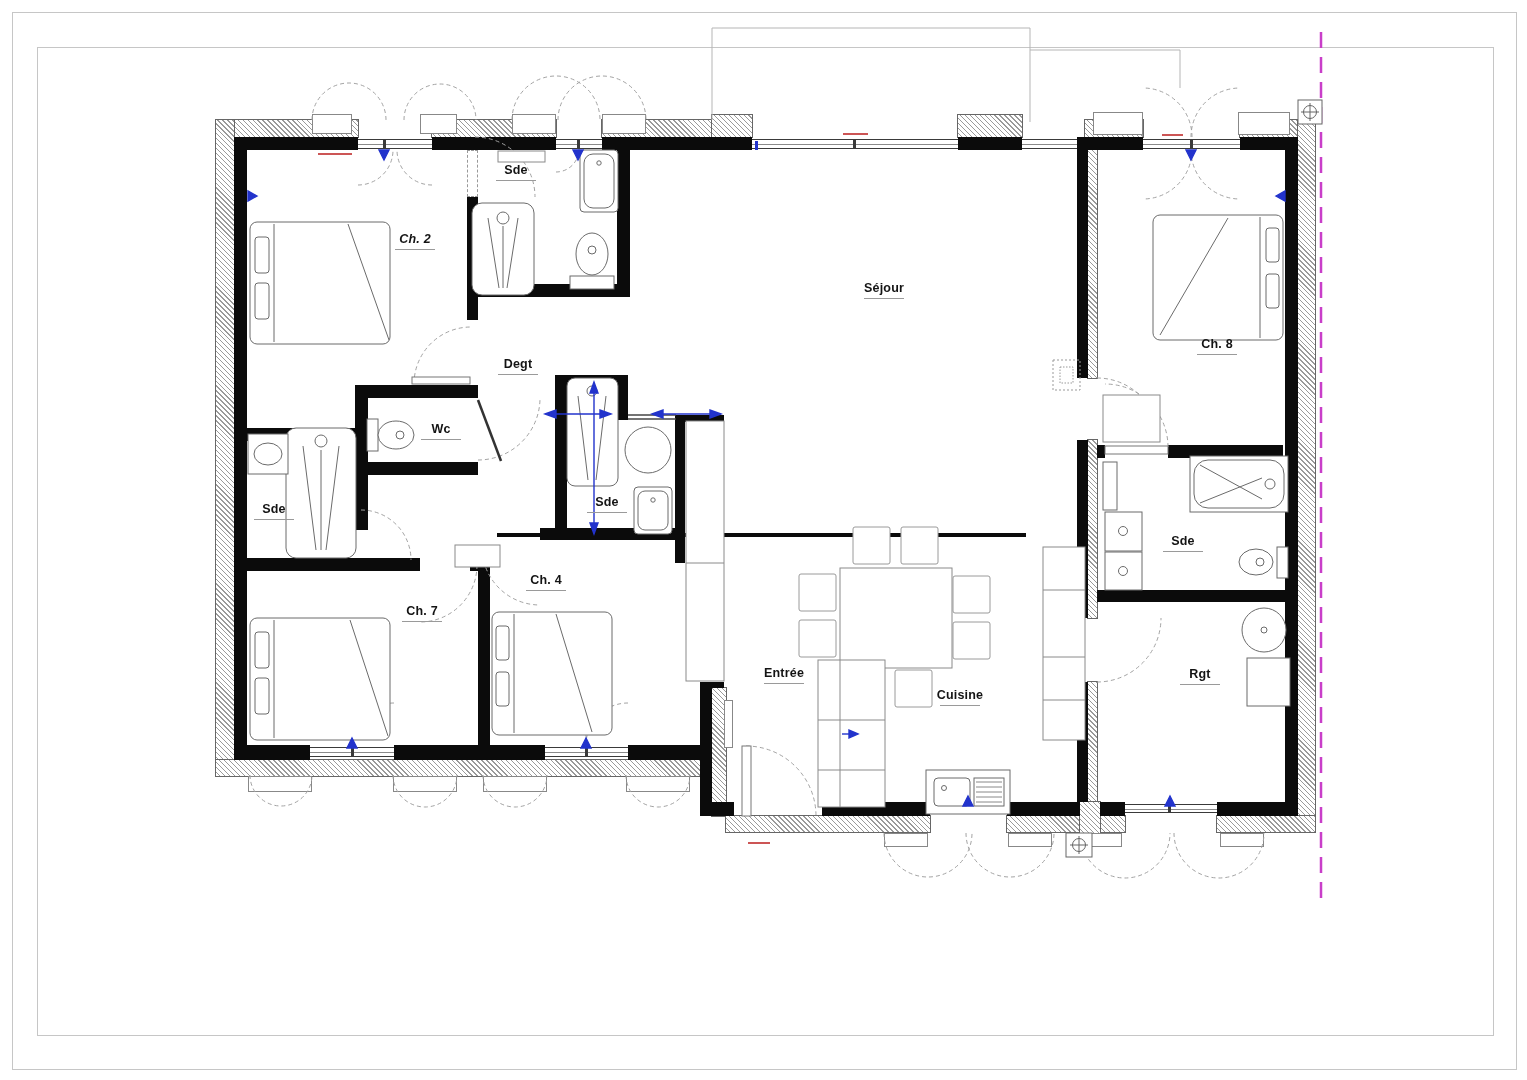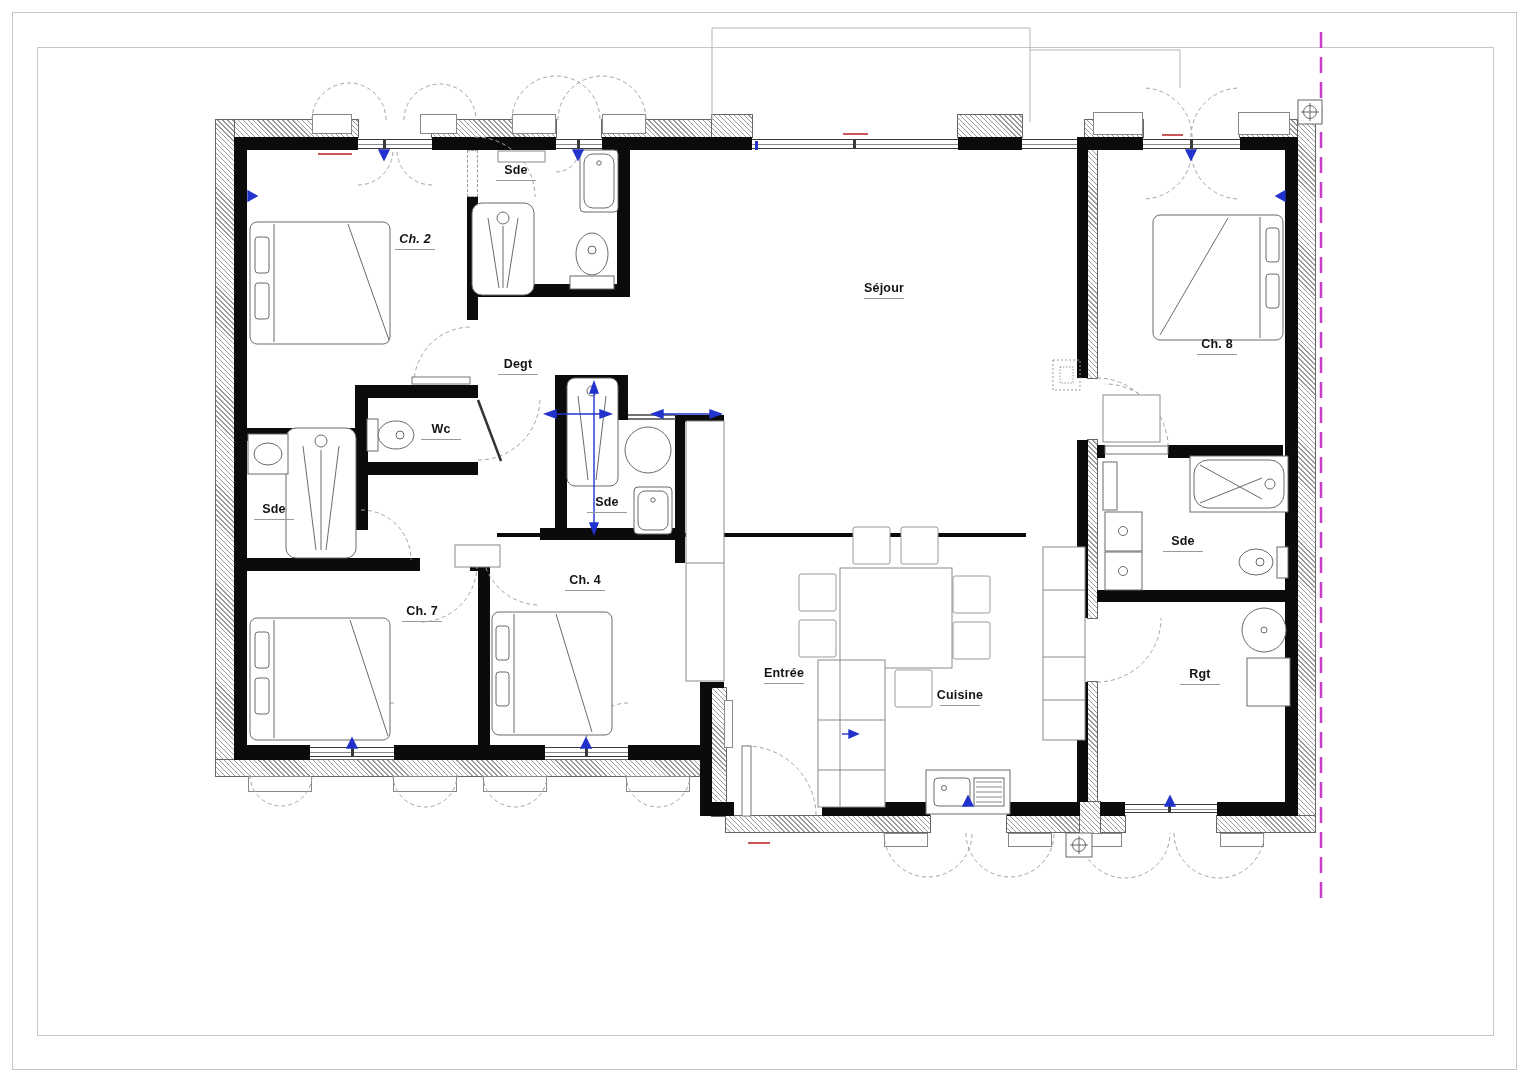--- a/index.html
+++ b/index.html
@@ -370,18 +370,18 @@
 
   <div class="room-label" style="left:481px;top:163px;">Sde</div>
   <div class="room-label" style="left:380px;top:232px;font-style:italic;">Ch. 2</div>
   <div class="room-label" style="left:849px;top:281px;">Séjour</div>
   <div class="room-label" style="left:1182px;top:337px;">Ch. 8</div>
   <div class="room-label" style="left:483px;top:357px;">Degt</div>
   <div class="room-label" style="left:406px;top:422px;">Wc</div>
   <div class="room-label" style="left:239px;top:502px;">Sde</div>
   <div class="room-label" style="left:572px;top:495px;">Sde</div>
   <div class="room-label" style="left:1148px;top:534px;">Sde</div>
-  <div class="room-label" style="left:550px;top:573px;">Ch. 4</div>
+  <div class="room-label" style="left:511px;top:573px;">Ch. 4</div>
   <div class="room-label" style="left:387px;top:604px;">Ch. 7</div>
   <div class="room-label" style="left:749px;top:666px;">Entrée</div>
   <div class="room-label" style="left:925px;top:688px;">Cuisine</div>
   <div class="room-label" style="left:1165px;top:667px;">Rgt</div>
 </div>
 
 </body></html>

